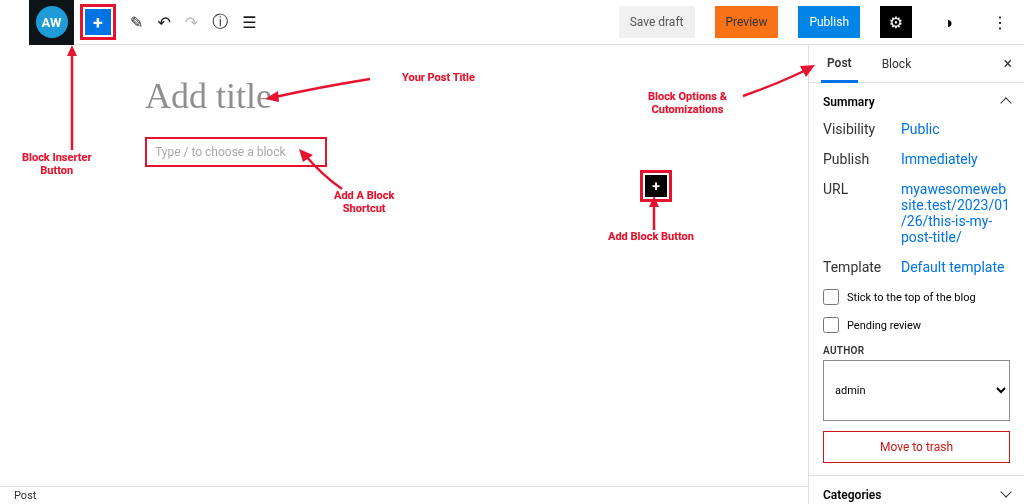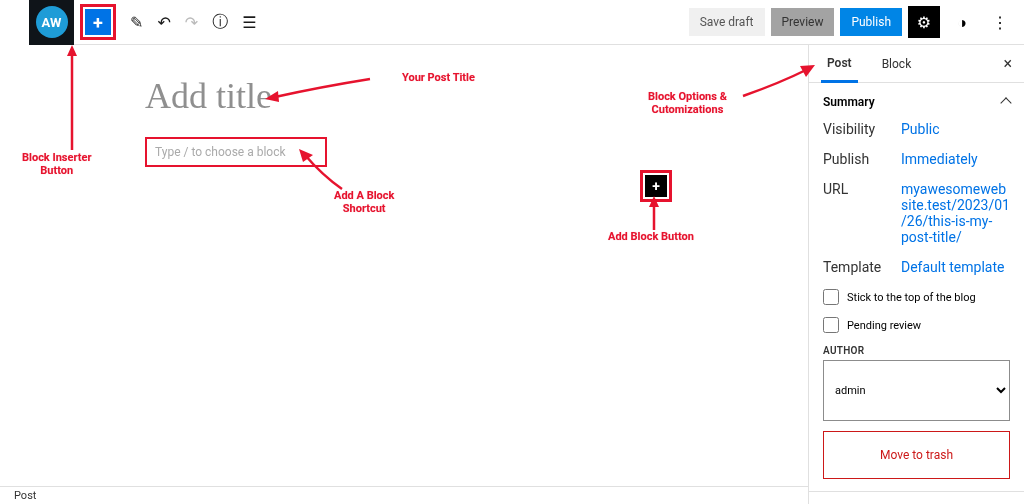--- a/index.html
+++ b/index.html
@@ -4,24 +4,24 @@
   <style>
     * { margin: 0; padding: 0; box-sizing: border-box; font-family: -apple-system, BlinkMacSystemFont, "Segoe UI", Roboto, sans-serif; }
     body { width: 1024px; height: 504px; overflow: hidden; position: relative; background: #fff; }
     .topbar { height: 45px; display: flex; align-items: center; border-bottom: 1px solid #e0e0e0; margin-left: 29px; }
     .logo { width: 45px; height: 45px; background: #0f1419; display: flex; align-items: center; justify-content: center; }
     .logo-circle { width: 32px; height: 32px; border-radius: 50%; background: #1e9cd7; color: #fff; display: flex; align-items: center; justify-content: center; font-weight: bold; font-size: 13px; }
     .inserter-wrap { border: 3px solid #e6132e; margin-left: 6px; padding: 2px; }
     .inserter-btn { width: 26px; height: 26px; background: #0073e6; color: #fff; display: flex; align-items: center; justify-content: center; font-size: 18px; font-weight: bold; cursor: pointer; }
     .tool-icons { display: flex; align-items: center; gap: 14px; margin-left: 14px; }
     .tool-icons span { font-size: 16px; color: #1a1a1a; cursor: pointer; }
-    .tb-right { margin-left: auto; display: flex; align-items: center; gap: 6px; padding-right: 8px; }
+    .tb-right { margin-left: auto; display: flex; gap: 20px; padding-right: 8px; }
     .btn { padding: 7px 11px; font-size: 12px; border: none; cursor: pointer; }
     .btn-draft { background: #f0f0f0; color: #555; }
-    .btn-preview { background: #a3a3a3; color: #333; }
+    .btn-preview { background: #f97316; color: #333; }
     .btn-publish { background: #0085e6; color: #fff; }
     .btn-settings { width: 32px; height: 32px; background: #000; color: #fff; display: flex; align-items: center; justify-content: center; font-size: 16px; }
     .btn-ghost { width: 32px; height: 32px; display: flex; align-items: center; justify-content: center; font-size: 16px; }
     .main { position: absolute; top: 45px; bottom: 18px; left: 0; right: 216px; }
     .sidebar { position: absolute; top: 45px; bottom: 0; right: 0; width: 216px; border-left: 1px solid #e0e0e0; overflow-y: auto; background: #fff; }
     .editor { padding: 30px 0 0 145px; }
     .title { font-size: 36px; color: #8f8f8f; font-family: Georgia, serif; }
     .block-input-wrap { border: 2px solid #e6132e; margin-top: 20px; width: 182px; padding: 6px 8px; }
     .block-input { font-size: 12px; color: #aaa; }
     .add-block-wrap { position: absolute; left: 640px; top: 125px; border: 3px solid #e6132e; padding: 2px; }
@@ -33,21 +33,21 @@
     .panel { border-bottom: 1px solid #e0e0e0; }
     .panel-head { display: flex; justify-content: space-between; align-items: center; padding: 12px 14px; font-size: 12px; font-weight: 600; cursor: pointer; }
     .panel-body { padding: 0 14px 12px 14px; }
     .row { display: flex; align-items: flex-start; margin-bottom: 14px; font-size: 14px; }
     .row-label { color: #333; width: 78px; flex-shrink: 0; }
     .row-link { color: #0073e6; cursor: pointer; word-break: break-word; flex: 1; }
     .check-row { display: flex; align-items: center; margin-bottom: 12px; font-size: 11px; }
     .check-row input { margin-right: 8px; width: 16px; height: 16px; }
     .author-label { font-size: 10px; font-weight: 600; color: #333; margin-bottom: 4px; letter-spacing: 0.3px; }
     .select { width: 100%; padding: 22px 7px; font-size: 11px; border: 1px solid #8c8c8c; background: #fff; }
-    .trash-btn { width: 100%; padding: 16px; margin-top: 10px; border: 1px solid #cc1818; background: #fff; color: #cc1818; font-size: 12px; cursor: pointer; text-align: center; }
+    .trash-btn { width: 100%; padding: 8px; margin-top: 10px; border: 1px solid #cc1818; background: #fff; color: #cc1818; font-size: 12px; cursor: pointer; text-align: center; }
     .chevron::before { content: ""; display: inline-block; width: 7px; height: 7px; border-right: 1.5px solid #333; border-bottom: 1.5px solid #333; transform: rotate(45deg); margin-bottom: 3px; }
     .chevron.up::before { transform: rotate(-135deg); margin-bottom: -1px; }
     .footer { position: absolute; bottom: 0; left: 0; right: 216px; height: 18px; border-top: 1px solid #e0e0e0; font-size: 11px; padding-left: 14px; display: flex; align-items: center; color: #333; }
     .anno { position: absolute; color: #e6132e; font-weight: bold; font-size: 11px; text-align: center; line-height: 1.15; text-shadow: 0 0 1px rgba(230,19,46,0.3); }
     svg.arrow { position: absolute; overflow: visible; }
     svg.arrow path { stroke: #e6132e; stroke-width: 2.5; fill: none; }
     svg.arrow .head { fill: #e6132e; }
   </style>
 </head>
 <body>

